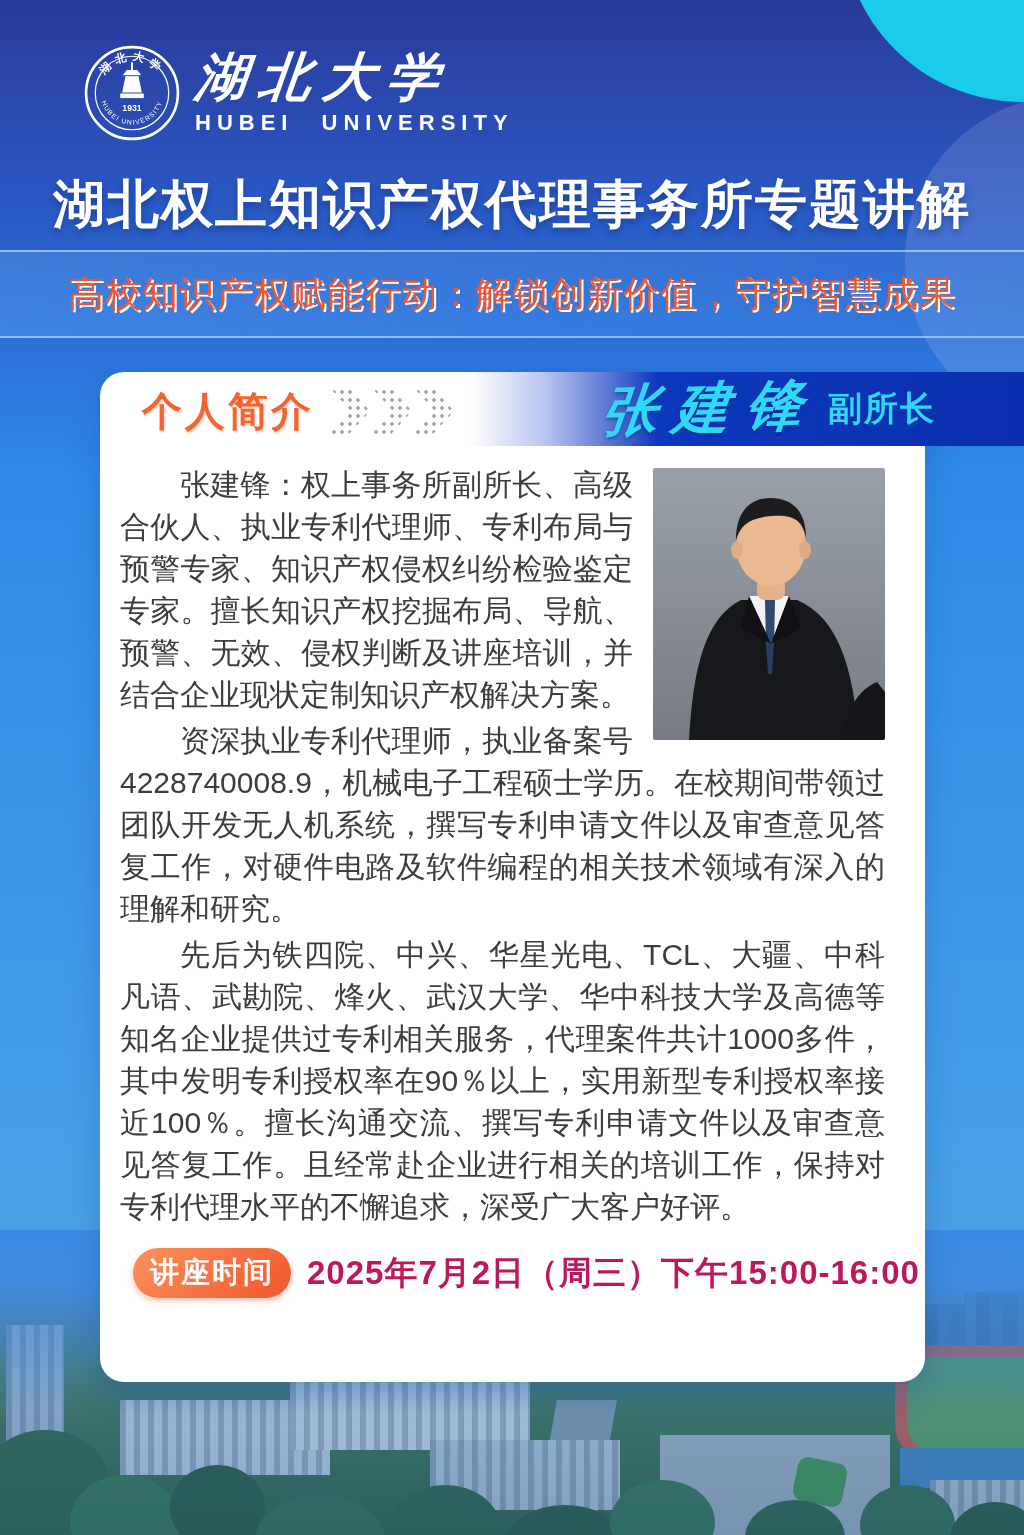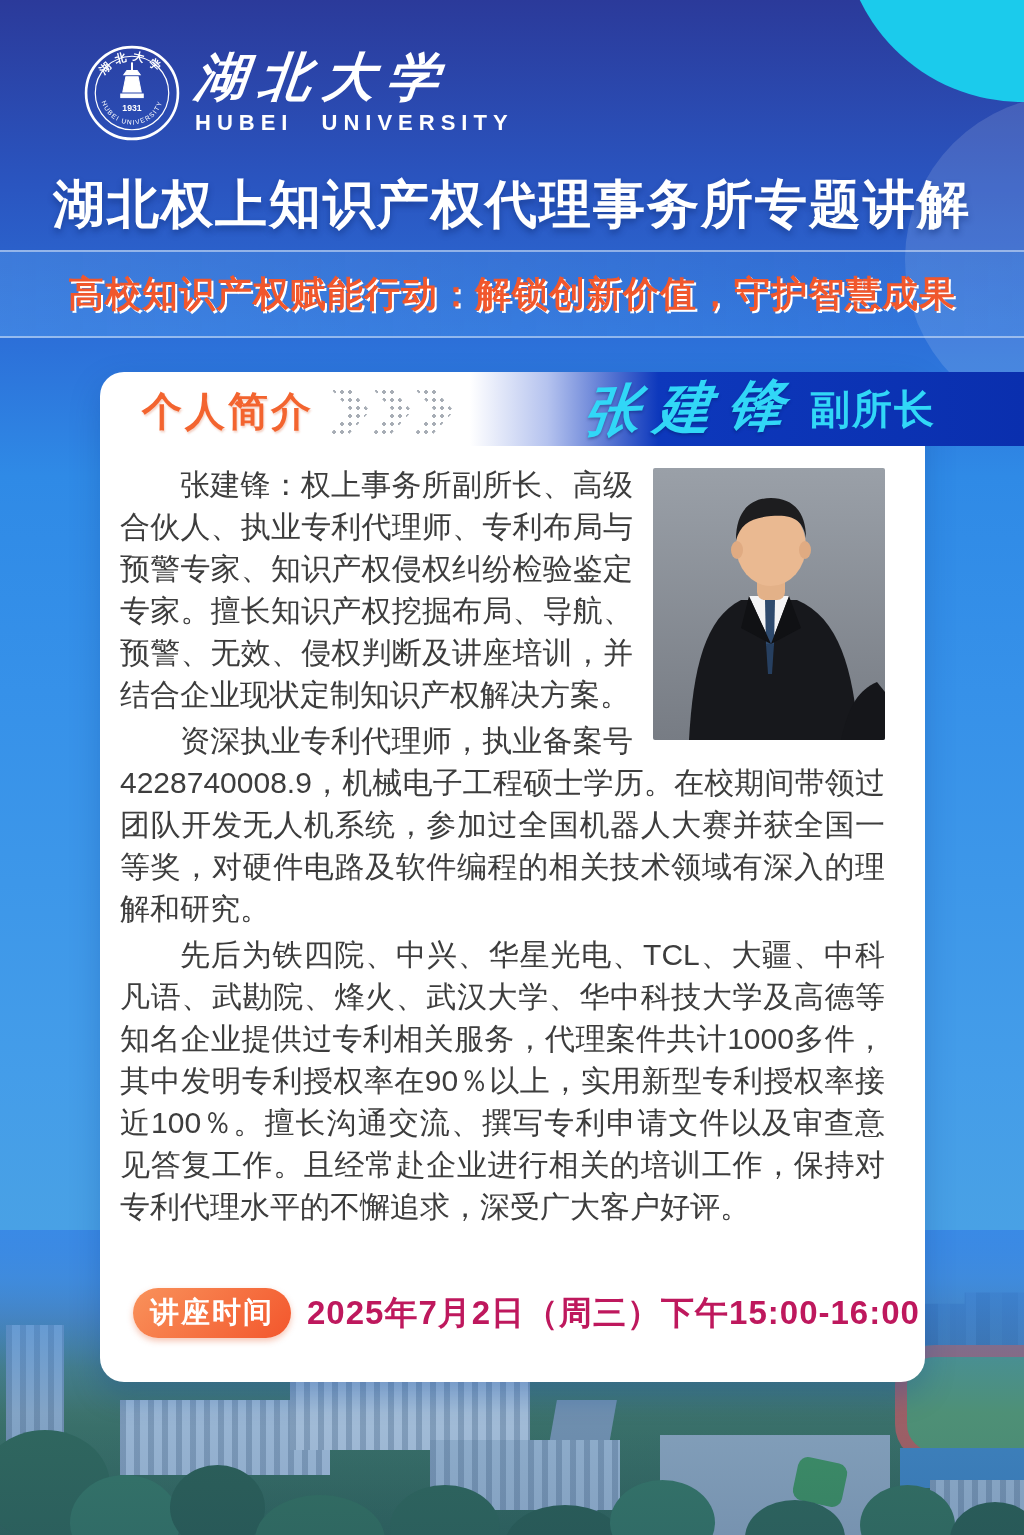--- a/index.html
+++ b/index.html
@@ -20,47 +20,47 @@
   .uni-cn{font-family:"DejaVu Serif","Liberation Serif",serif;font-style:italic;font-weight:bold;
     font-size:52px;letter-spacing:12px;transform:skewX(-6deg);line-height:1.05;}
   .uni-en{font-size:22px;letter-spacing:6px;word-spacing:16px;margin-top:6px;font-weight:bold;}
   .title{position:absolute;left:0;right:0;top:170px;margin:0;text-align:center;color:#fff;
     font-size:52px;font-weight:bold;letter-spacing:2px;z-index:2;
     text-shadow:0 4px 6px rgba(10,40,110,0.45);}
   .subtitle-band{position:absolute;left:0;right:0;top:250px;height:84px;z-index:2;
     background:linear-gradient(90deg,rgba(96,170,245,0.35),rgba(70,150,238,0.18));
     border-top:2px solid rgba(255,255,255,0.45);border-bottom:2px solid rgba(255,255,255,0.45);
     display:flex;align-items:center;justify-content:center;}
-  .subtitle{font-size:36px;font-weight:bold;color:#f1572c;letter-spacing:1px;
+  .subtitle{font-size:36px;font-weight:normal;color:#f1572c;letter-spacing:1px;
     text-shadow:2px 2px 0 #ffffff;text-align:right;}
   
   .card{position:absolute;left:100px;top:372px;width:825px;height:1010px;background:#fff;
     border-radius:24px;z-index:2;box-shadow:0 12px 30px rgba(15,60,140,0.25);overflow:hidden;}
   .card-header{height:78px;display:flex;align-items:center;padding-left:42px;}
   .section-title{font-size:40px;font-weight:bold;color:#f3642f;letter-spacing:3px;
     text-shadow:1px 2px 2px rgba(210,80,30,0.25);}
   .chevrons{display:flex;align-items:center;margin-left:16px;}
   .chevrons i{display:block;width:40px;height:46px;margin-right:2px;
     background-image:radial-gradient(#a7adb5 1.6px,transparent 1.9px);background-size:8px 8px;
     clip-path:polygon(0% 0%,48% 0%,100% 50%,48% 100%,0% 100%,52% 50%);}
   
   .name-banner{position:absolute;left:470px;right:0;top:372px;height:74px;z-index:3;
     background:linear-gradient(90deg,rgba(223,230,248,0) 0%,rgba(120,145,225,0.55) 14%,#0d38bc 34%,#0a2fae 100%);
     display:flex;align-items:center;justify-content:flex-end;padding-right:88px;box-sizing:border-box;}
   .presenter-name{font-family:"DejaVu Serif","Liberation Serif",serif;font-style:italic;font-weight:bold;
     font-size:56px;color:#31d7f7;letter-spacing:16px;transform:skewX(-8deg) rotate(-2deg);
     text-shadow:0 2px 3px rgba(0,20,80,0.35);}
-  .presenter-role{font-size:40px;font-weight:bold;color:#31d7f7;margin-left:10px;letter-spacing:2px;}
+  .presenter-role{font-size:34px;font-weight:bold;color:#31d7f7;margin-left:10px;letter-spacing:2px;}
   
   .body{padding:14px 40px 0 20px;}
   .portrait{float:right;width:232px;height:272px;margin:4px 0 12px 20px;border-radius:2px;overflow:hidden;}
   .body p{margin:0 0 4px 0;font-size:30px;line-height:42px;color:#3d3d3d;
     text-align:justify;text-indent:2em;font-weight:500;}
   
-  .schedule{position:absolute;left:33px;top:876px;display:flex;flex-direction:column;gap:14px;margin-top:40px;}
+  .schedule{position:absolute;left:33px;top:876px;display:flex;flex-direction:column;gap:14px;}
   .schedule-row{display:flex;align-items:center;}
   .pill{width:158px;height:50px;border-radius:25px;display:flex;align-items:center;justify-content:center;
     background:linear-gradient(135deg,#f9925b,#f3562c);color:#fff;font-size:29px;font-weight:bold;
     letter-spacing:2px;box-shadow:0 3px 6px rgba(230,90,40,0.35);}
   .sched-value{margin-left:16px;font-size:33px;color:#be185d;font-weight:bold;letter-spacing:1px;}
   
   .campus{position:absolute;left:0;top:1230px;width:1024px;height:305px;z-index:0;
     background:linear-gradient(180deg,#3f86d6 0%,#4e8cc4 15%,#527c9b 28%,#48755f 45%,#3a6a4e 65%,#2f5d42 100%);}
   .campus *{position:absolute;}
   .skyline{left:430px;top:40px;width:594px;height:75px;opacity:.85;
@@ -179,21 +179,21 @@
           <path d="M136 128 L118 176 L148 160 Z" fill="#101114"></path>
 
           <rect x="104" y="104" width="28" height="28" rx="8" fill="#e3b188"></rect>
           <ellipse cx="118" cy="78" rx="35" ry="40" fill="#eab991"></ellipse>
           <path d="M83 72 C83 40 100 30 118 30 C138 30 153 42 153 70 C150 52 140 46 118 48 C97 50 88 56 83 72 Z" fill="#1d1d1f"></path>
           <ellipse cx="84" cy="82" rx="6" ry="9" fill="#e0ab82"></ellipse>
           <ellipse cx="152" cy="82" rx="6" ry="9" fill="#e0ab82"></ellipse>
         </svg>
       </div>
       <p>张建锋：权上事务所副所长、高级合伙人、执业专利代理师、专利布局与预警专家、知识产权侵权纠纷检验鉴定专家。擅长知识产权挖掘布局、导航、预警、无效、侵权判断及讲座培训，并结合企业现状定制知识产权解决方案。</p>
-      <p>资深执业专利代理师，执业备案号4228740008.9，机械电子工程硕士学历。在校期间带领过团队开发无人机系统，参加过全国机器人大赛并获全国一等奖，对硬件电路及软件编程的相关技术领域有深入的理解和研究。</p>
+      <p>资深执业专利代理师，执业备案号4228740008.9，机械电子工程硕士学历。在校期间带领过团队开发无人机系统，撰写专利申请文件以及审查意见答复工作，对硬件电路及软件编程的相关技术领域有深入的理解和研究。</p>
       <p>先后为铁四院、中兴、华星光电、TCL、大疆、中科凡语、武勘院、烽火、武汉大学、华中科技大学及高德等知名企业提供过专利相关服务，代理案件共计1000多件，其中发明专利授权率在90％以上，实用新型专利授权率接近100％。擅长沟通交流、撰写专利申请文件以及审查意见答复工作。且经常赴企业进行相关的培训工作，保持对专利代理水平的不懈追求，深受广大客户好评。</p>
     </div>
 
     <div class="schedule">
       <div class="schedule-row">
         <span class="pill">讲座时间</span>
         <span class="sched-value">2025年7月2日（周三）下午15:00-16:00</span>
       </div>
     </div>
   </section>

